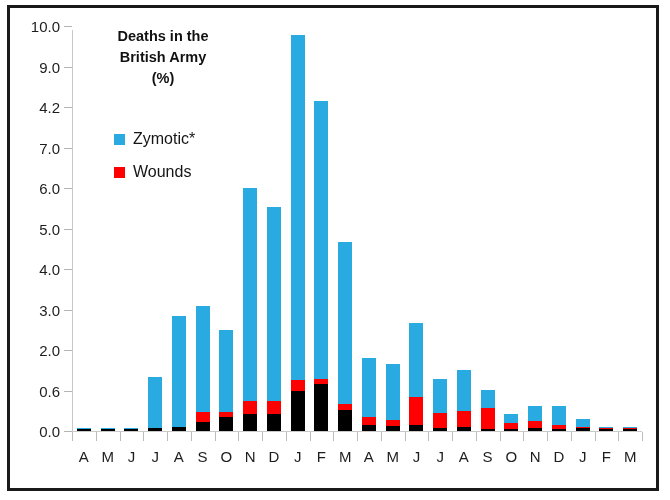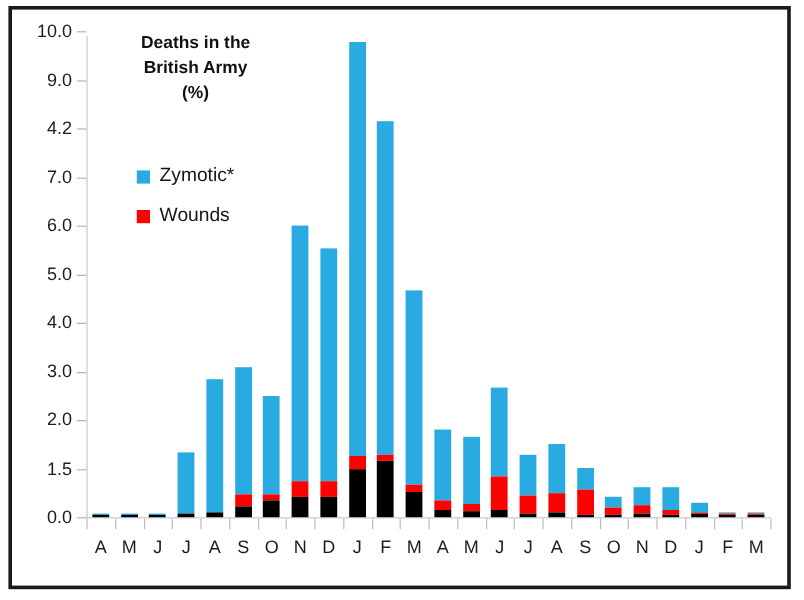--- a/index.html
+++ b/index.html
@@ -100,21 +100,21 @@
     text-align:center;
     font-size:14.5px;
     font-weight:bold;
     line-height:1.45;
     color:#111111;
     white-space:pre-line;
   }
   
   #legend{
     position:absolute;
-    left:104px; top:122px;margin-top:8px;
+    left:104px; top:122px;
   }
   .legend-row{
     display:flex; align-items:center;
     margin-bottom:15px;
   }
   .legend-swatch{
     width:11px;height:11px;margin-right:8px;flex:none;
   }
   .legend-label{
     font-size:16px; color:#151515;
@@ -156,21 +156,21 @@
     <div id="y-axis-line"></div>
     <div id="x-axis-line"></div>
 
     <div id="yticks">
         <div class="ytick-row" style="bottom: 37px;">
           <div class="ytick"></div>
           <div class="ytick-label">0.0</div>
         </div>
         <div class="ytick-row" style="bottom: 77.5px;">
           <div class="ytick"></div>
-          <div class="ytick-label">1.5</div>
+          <div class="ytick-label">0.6</div>
         </div>
         <div class="ytick-row" style="bottom: 118px;">
           <div class="ytick"></div>
           <div class="ytick-label">2.0</div>
         </div>
         <div class="ytick-row" style="bottom: 158.5px;">
           <div class="ytick"></div>
           <div class="ytick-label">3.0</div>
         </div>
         <div class="ytick-row" style="bottom: 199px;">

